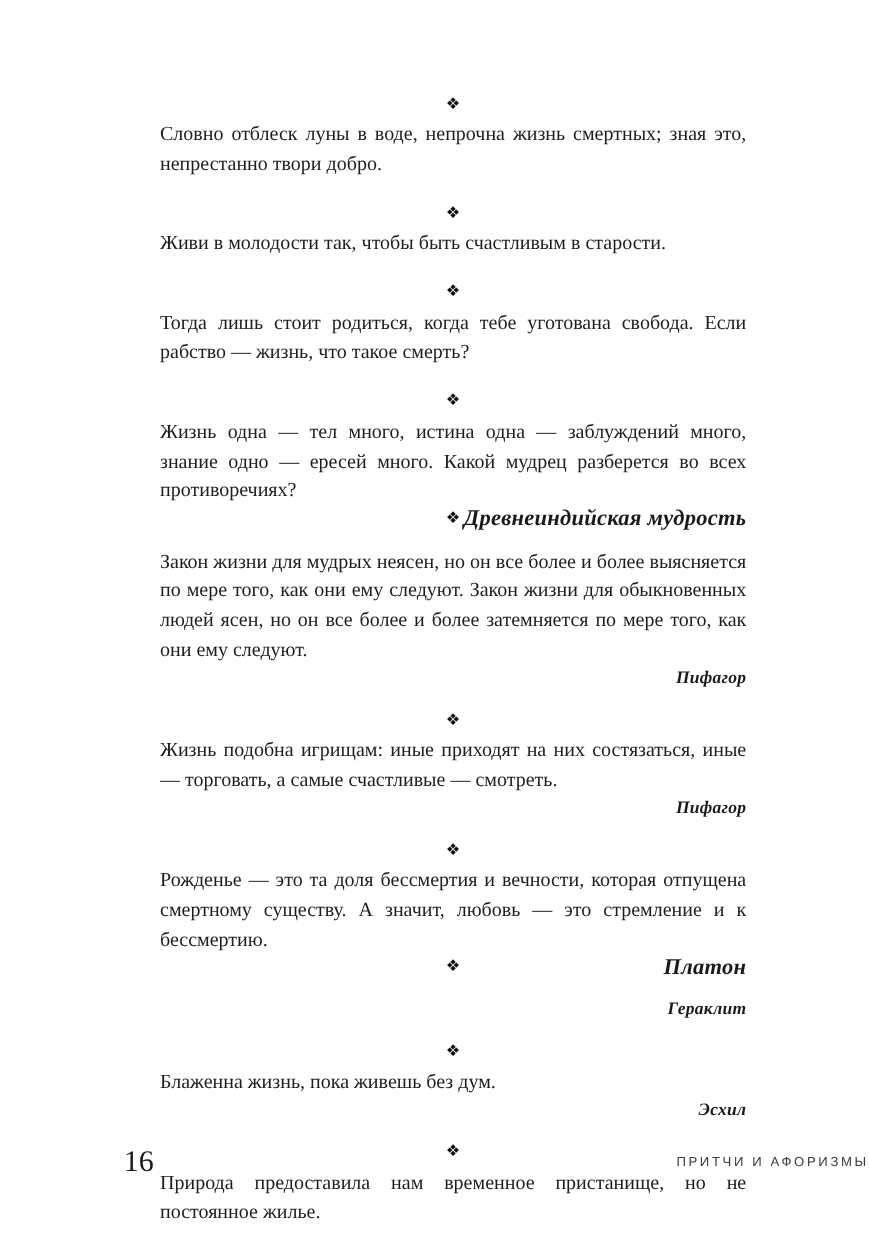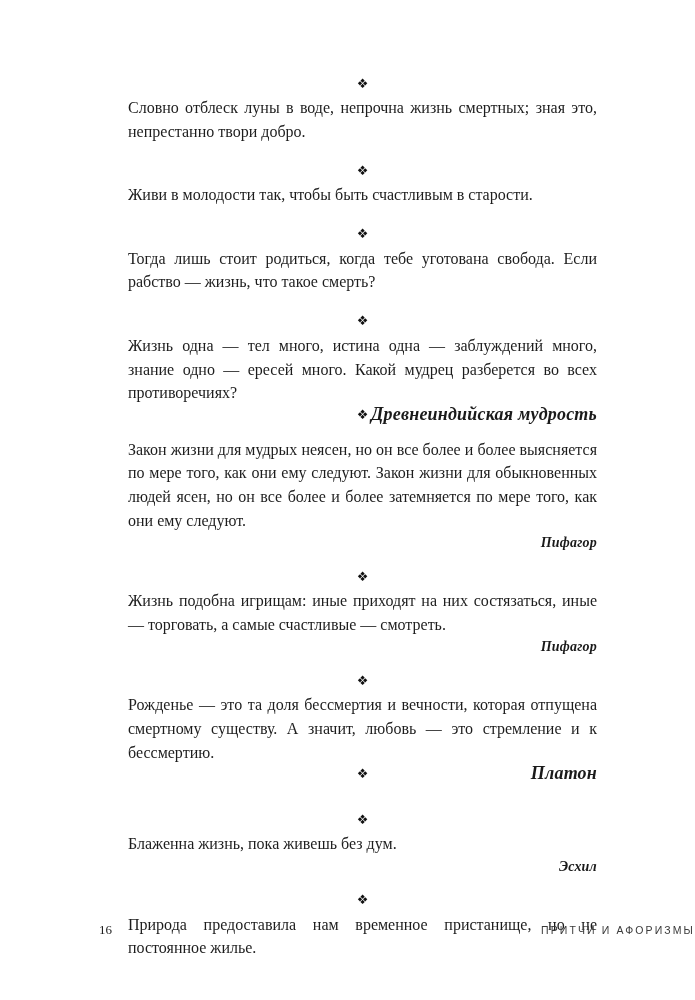--- a/index.html
+++ b/index.html
@@ -112,21 +112,21 @@
     left: 0;
     right: 0;
     bottom: 56px;
     height: 26px;
   }
   #page-number {
     position: absolute;
     left: 99px;
     top: 0;
     font-family: "Liberation Serif", "DejaVu Serif", serif;
-    font-size: 13px;
+    font-size: 24px;
     line-height: 24px;
     color: #1b1b1b;
   }
   #running-head {
     position: absolute;
     left: 0;
     right: 0;
     top: 5px;
     text-align: right;
     font-family: "Liberation Sans", "DejaVu Sans", sans-serif;
@@ -194,20 +194,21 @@
       <div class="ornament">❖</div>
     </div>
     <p class="quote last-line-left">Рожденье — это та доля бессмертия и вечности, которая отпущена смертному существу. А значит, любовь — это стремление и к бессмертию.</p>
     <div class="orn-row">
       <div class="ornament">❖</div>
       <div class="attrib-inline">Платон</div>
     </div>
 
     <div class="gap-sm"></div>
 
+    <div class="attrib">Гераклит</div>
 
     <div class="gap-sm"></div>
 
     <div class="orn-block">
       <div class="ornament">❖</div>
     </div>
     <p class="quote last-line-left">Блаженна жизнь, пока живешь без дум.</p>
     <div class="attrib">Эсхил</div>
 
     <div class="gap-sm"></div>

